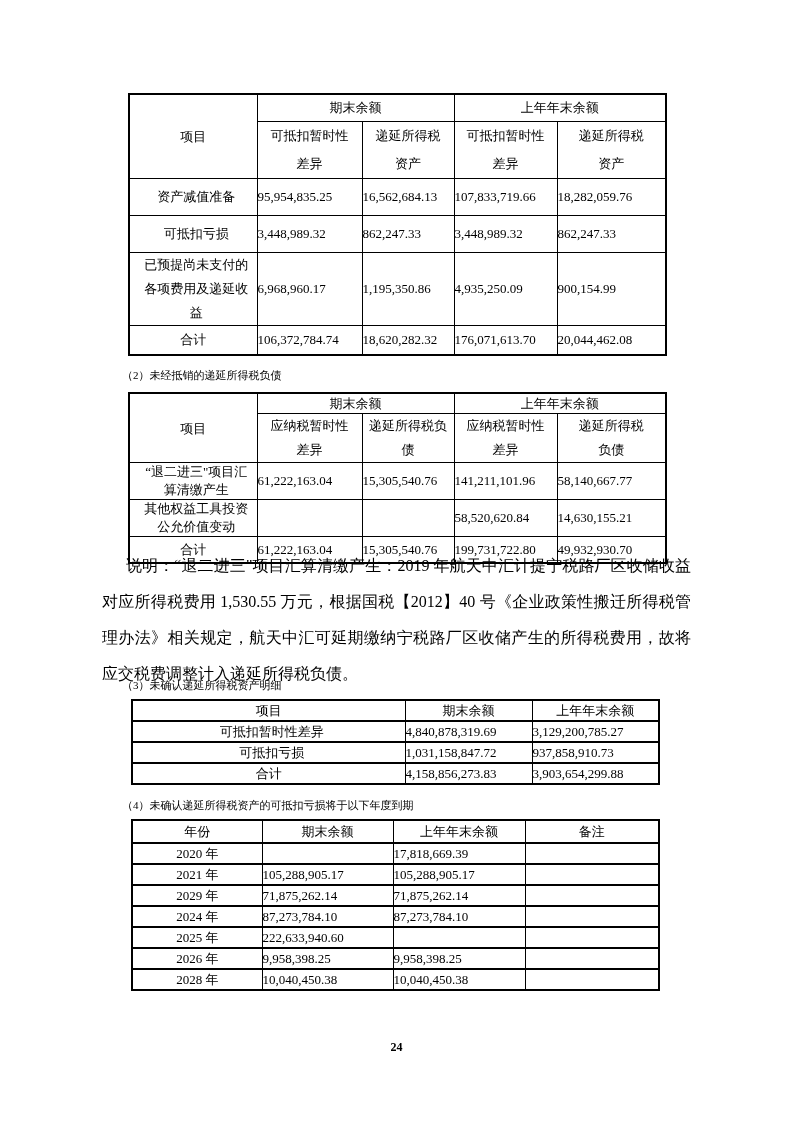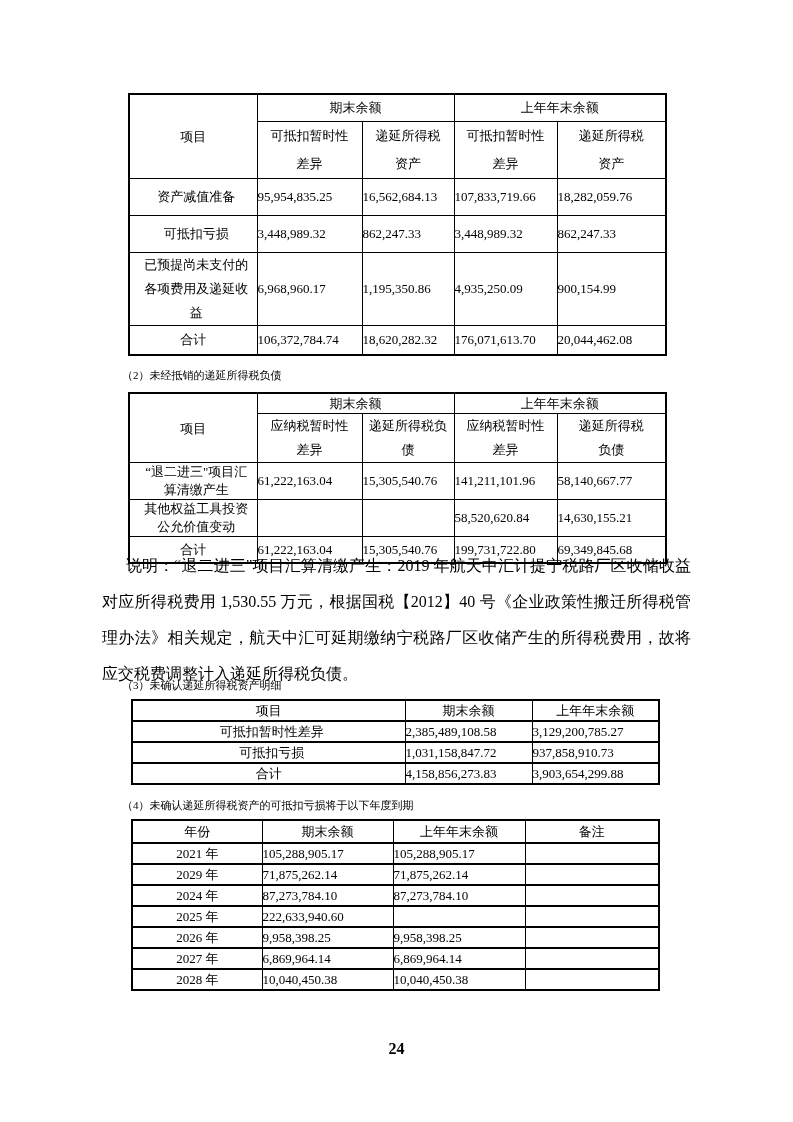--- a/index.html
+++ b/index.html
@@ -36,21 +36,21 @@
   .t2 tr.rsum td { height:25px; }
   
   .t3 tr td { height:19px; line-height:19px; }
   .t4 tr.hd td { height:21px; line-height:21px; }
   .t4 tr td { height:19px; line-height:19px; }
   .para {
     font-size:16px; line-height:36px;
     text-align:justify;
     text-indent:24px;
   }
-  .footer { font-size:16px; font-weight:bold; text-align:center; }
+  .footer { font-size:12px; font-weight:bold; text-align:center; }
 </style>
 </head>
 <body>
 
 <div class="page">
 
   <table class="t t1 abs" style="left:128px; top:93px; width:537px;">
     <colgroup>
         <col style="width:128px">
         <col style="width:105px">
@@ -147,21 +147,21 @@
       <td class="n"></td>
       <td class="n"></td>
       <td class="n">58,520,620.84</td>
       <td class="n">14,630,155.21</td>
     </tr>
     <tr class="rsum">
       <td class="c">合计</td>
       <td class="n">61,222,163.04</td>
       <td class="n">15,305,540.76</td>
       <td class="n">199,731,722.80</td>
-      <td class="n">69,349,845.68</td>
+      <td class="n">49,932,930.70</td>
     </tr>
   </tbody>
     </table>
 
   <div class="abs para" style="left:102px; top:548px; width:589px;">说明：“退二进三"项目汇算清缴产生：2019 年航天中汇计提宁税路厂区收储收益对应所得税费用 1,530.55 万元，根据国税【2012】40 号《企业政策性搬迁所得税管理办法》相关规定，航天中汇可延期缴纳宁税路厂区收储产生的所得税费用，故将应交税费调整计入递延所得税负债。</div>
 
   <div class="abs heading" style="left:122px; top:675px;">（3）未确认递延所得税资产明细</div>
 
   <table class="t t3 thick abs" style="left:131px; top:699px; width:527px;">
     <colgroup>
@@ -170,21 +170,21 @@
         <col style="width:127px">
       </colgroup>
     <tbody>
         <tr>
       <td class="c">项目</td>
       <td class="c">期末余额</td>
       <td class="c">上年年末余额</td>
     </tr>
     <tr>
       <td class="l">可抵扣暂时性差异</td>
-      <td class="n">2,385,489,108.58</td>
+      <td class="n">4,840,878,319.69</td>
       <td class="n">3,129,200,785.27</td>
     </tr>
     <tr>
       <td class="l">可抵扣亏损</td>
       <td class="n">1,031,158,847.72</td>
       <td class="n">937,858,910.73</td>
     </tr>
     <tr>
       <td class="c">合计</td>
       <td class="n">4,158,856,273.83</td>
@@ -203,20 +203,26 @@
         <col style="width:134px">
       </colgroup>
     <tbody>
         <tr class="hd">
       <td class="c">年份</td>
       <td class="c">期末余额</td>
       <td class="c">上年年末余额</td>
       <td class="c">备注</td>
     </tr>
     <tr>
+      <td class="c">2020 年</td>
+      <td class="n"></td>
+      <td class="n">17,818,669.39</td>
+      <td class="c"></td>
+    </tr>
+    <tr>
       <td class="c">2021 年</td>
       <td class="n">105,288,905.17</td>
       <td class="n">105,288,905.17</td>
       <td class="c"></td>
     </tr>
     <tr>
       <td class="c">2029 年</td>
       <td class="n">71,875,262.14</td>
       <td class="n">71,875,262.14</td>
       <td class="c"></td>
@@ -233,26 +239,20 @@
       <td class="n"></td>
       <td class="c"></td>
     </tr>
     <tr>
       <td class="c">2026 年</td>
       <td class="n">9,958,398.25</td>
       <td class="n">9,958,398.25</td>
       <td class="c"></td>
     </tr>
     <tr>
-      <td class="c">2027 年</td>
-      <td class="n">6,869,964.14</td>
-      <td class="n">6,869,964.14</td>
-      <td class="c"></td>
-    </tr>
-    <tr>
       <td class="c">2028 年</td>
       <td class="n">10,040,450.38</td>
       <td class="n">10,040,450.38</td>
       <td class="c"></td>
     </tr>
   </tbody>
     </table>
 
   <div class="abs footer" style="left:0; right:0; top:1040px;">24</div>
 

